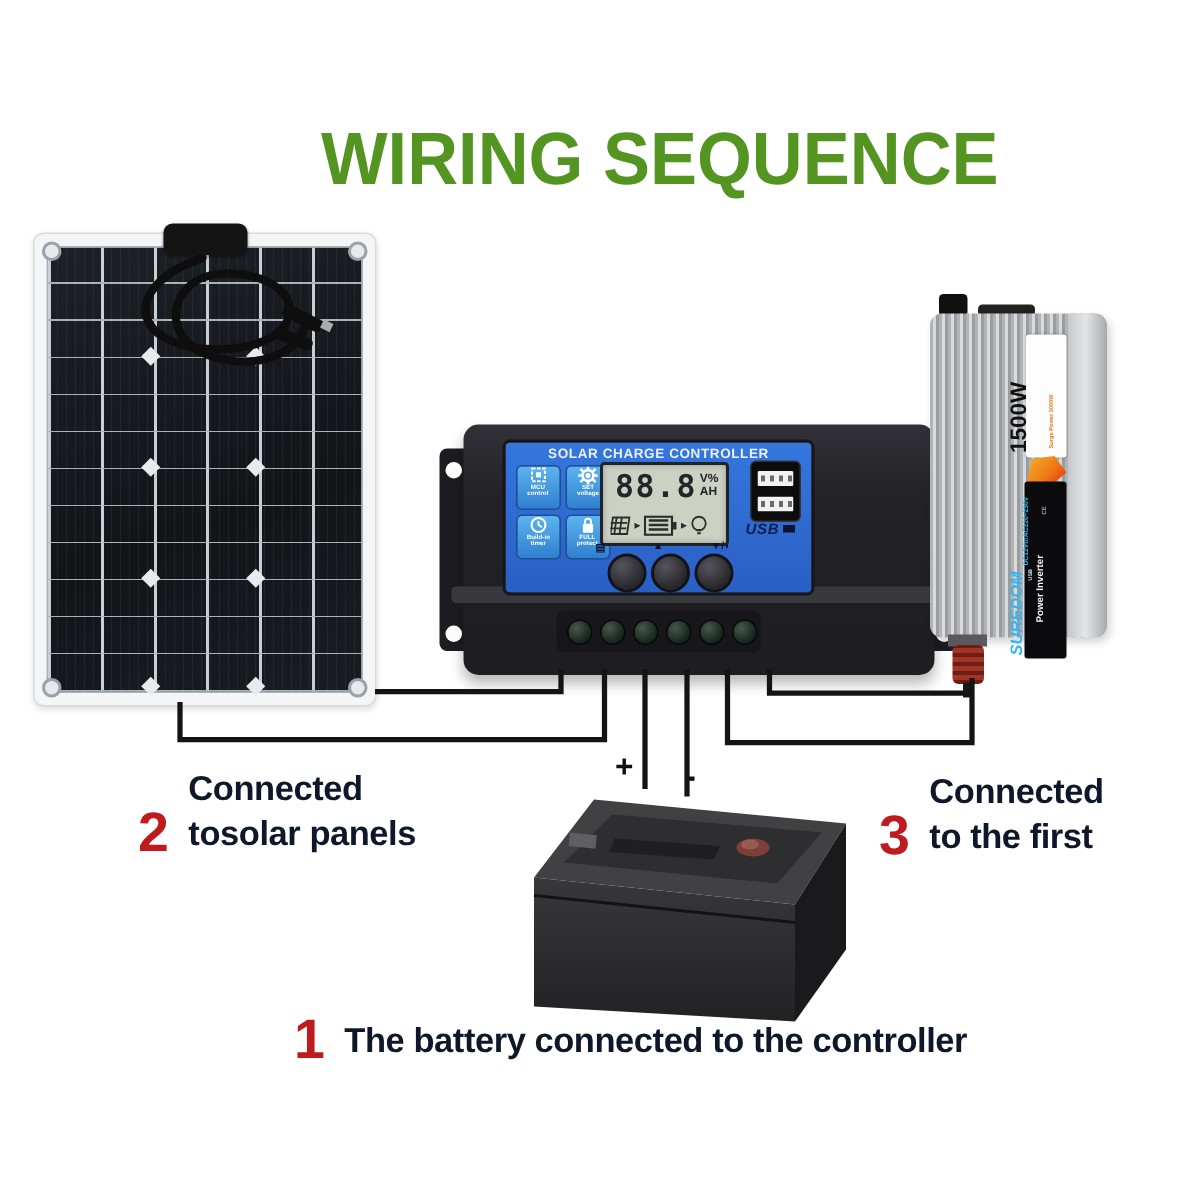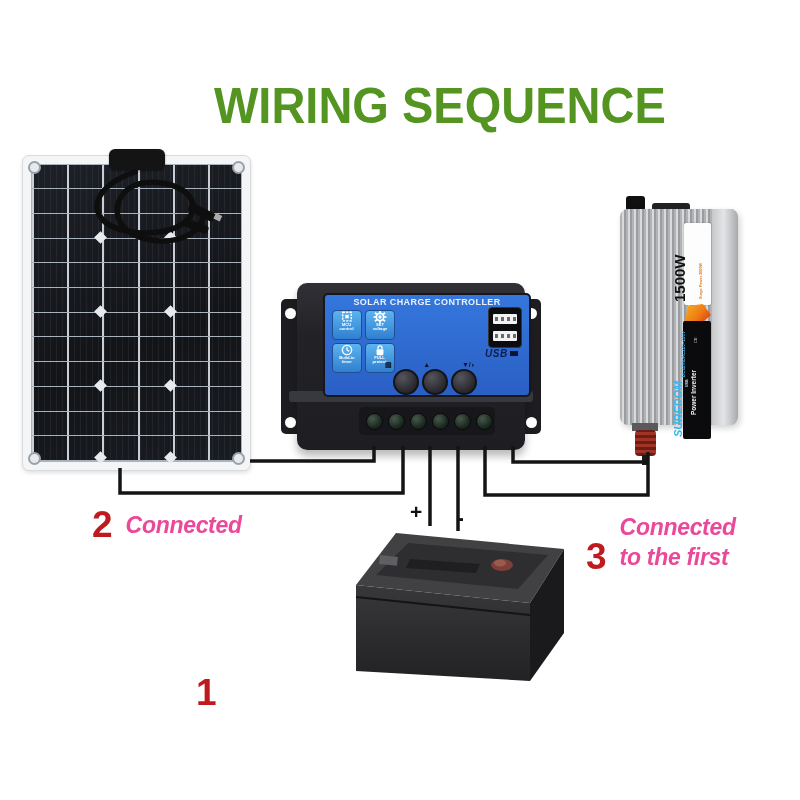--- a/index.html
+++ b/index.html
@@ -21,21 +21,21 @@
        repeating-linear-gradient(90deg, #c8ced4 0 2px, transparent 2px 35.2px),
        linear-gradient(160deg,#1d2026,#121418 60%,#191c21);
      border:1px solid #aab3bb;}
   .diamond{position:absolute;width:9px;height:9px;background:#e8ebee;transform:rotate(45deg);}
   .grommet{position:absolute;width:9px;height:9px;border-radius:50%;
            background:#e7eaec;border:2px solid #9aa1a8;}
   .jbox{position:absolute;left:86px;top:-7px;width:56px;height:21px;background:#141414;
         border-radius:6px;box-shadow:0 1px 2px rgba(0,0,0,.4);}
 
   
-  .ctrl{left:281px;top:283px;width:260px;height:167px;}
+  .ctrl{left:293px;top:283px;width:346px;height:167px;}
   .ctrl-ear{position:absolute;top:16px;width:24px;height:135px;background:#1d1d21;border-radius:5px;}
   .ctrl-hole{position:absolute;width:11px;height:11px;border-radius:50%;background:#fdfdfd;}
   .ctrl-body{position:absolute;left:16px;right:16px;top:0;bottom:0;border-radius:10px;
              background:linear-gradient(#303036,#232327 30%,#1e1e22);
              box-shadow:0 6px 9px rgba(0,0,0,.28);}
   .ctrl-step{position:absolute;left:8px;right:8px;top:108px;height:11px;background:#38383f;border-radius:3px;}
   .ctrl-blue{position:absolute;left:42px;top:10px;width:204px;height:100px;border-radius:5px;
              border:2px solid #17171b;background:linear-gradient(#3577dd,#2a5fc4);}
   .ctrl-title{position:absolute;left:0;right:0;top:2px;text-align:center;color:#eaf1fb;
               font-size:9px;font-weight:bold;letter-spacing:.4px;white-space:nowrap;}
@@ -95,21 +95,21 @@
   
   .battery{left:350px;top:503px;width:222px;height:182px;}
   .bsign{position:absolute;font-weight:bold;color:#101010;}
 
   
   #wires{left:0;top:0;pointer-events:none;}
 
   
   .step{display:flex;align-items:flex-end;gap:13px;}
   .step-num{font-size:37px;font-weight:bold;color:#bf1b1f;line-height:30px;}
-  .step-text{font-size:23px;font-weight:bold;color:#ec4899;line-height:30px;letter-spacing:-.3px;white-space:nowrap;font-style:italic;}
+  .step-text{font-size:23px;font-weight:bold;color:#0f172a;line-height:30px;letter-spacing:-.3px;white-space:nowrap;}
   .step1{left:196px;top:678px;}
   .step2{left:92px;top:510px;}
   .step3{left:586px;top:512px;}
 </style>
 </head>
 <body>
 
 <div id="stage">
 
   <div class="abs title">WIRING SEQUENCE</div>
@@ -187,20 +187,44 @@
         <span class="lbl"><span>Build-in</span><br><span>timer</span></span>
       </div>
       <div class="tile" style="left:40px;top:48px">
         <svg width="14" height="13" viewBox="0 0 16 14">
           <rect x="4" y="6" width="8" height="7" rx="1.2" fill="#fff"></rect>
           <path d="M5.6 6 V4.6 a2.4 2.4 0 0 1 4.8 0 V6" stroke="#fff" stroke-width="1.5" fill="none"></path>
         </svg>
         <span class="lbl"><span>FULL</span><br><span>protect</span></span>
       </div>
 
+      <div class="lcd">
+        <div class="lcd-val">88.8</div>
+        <div class="lcd-units">
+          <div>V%</div>
+          <div>AH</div>
+        </div>
+        <svg class="lcd-icons" width="72" height="17" viewBox="0 0 72 17">
+          <g stroke="#2b2e2b" fill="none" stroke-width="1.2">
+            <rect x="2" y="3" width="11" height="11" transform="skewX(-8)"></rect>
+            <path d="M4.5 3 v11 M8 3 v11 M1 6.6 h11 M1 10.2 h11" transform="skewX(-8)"></path>
+          </g>
+          <polygon points="16,6.5 16,10.5 20,8.5" fill="#2b2e2b"></polygon>
+          <g>
+            <rect x="23" y="2.5" width="18" height="12" fill="none" stroke="#2b2e2b" stroke-width="1.4"></rect>
+            <rect x="41.5" y="6" width="2.5" height="5" fill="#2b2e2b"></rect>
+            <path d="M25.5 5 h13 M25.5 8 h13 M25.5 11 h13" stroke="#2b2e2b" stroke-width="1.6"></path>
+          </g>
+          <polygon points="47,6.5 47,10.5 51,8.5" fill="#2b2e2b"></polygon>
+          <g stroke="#2b2e2b" fill="none" stroke-width="1.2">
+            <circle cx="59" cy="7" r="4.5"></circle>
+            <path d="M57.3 11.5 h3.4 M57.8 13.5 h2.4"></path>
+          </g>
+        </svg>
+      </div>
 
       <div class="symrow">
         <span>▤</span>
         <span>▲</span>
         <span>▼/◗</span>
       </div>
 
       <div class="cbtn" style="left:68px"></div>
       <div class="cbtn" style="left:97px"></div>
       <div class="cbtn" style="left:126px"></div>
@@ -274,29 +298,29 @@
       <polyline points="430,446 430,526"></polyline>
       <polyline points="458,446 458,531"></polyline>
       <polyline points="485,446 485,495 648,495 648,452"></polyline>
       <polyline points="513,446 513,462 648,462"></polyline>
     </g>
   </svg>
 
   <div class="abs step step2">
     <span class="step-num">2</span>
     <span class="step-text">
-      <span>Connected</span><br>
+      <span>Connected</span><br><span>tosolar panels</span>
     </span>
   </div>
   <div class="abs step step3">
     <span class="step-num">3</span>
     <span class="step-text">
       <span>Connected</span><br><span>to the first</span>
     </span>
   </div>
   <div class="abs step step1">
     <span class="step-num">1</span>
     <span class="step-text">
-      <br>
+      <span>The battery connected to the controller</span><br>
     </span>
   </div>
 
 </div>
 
 </body></html>

